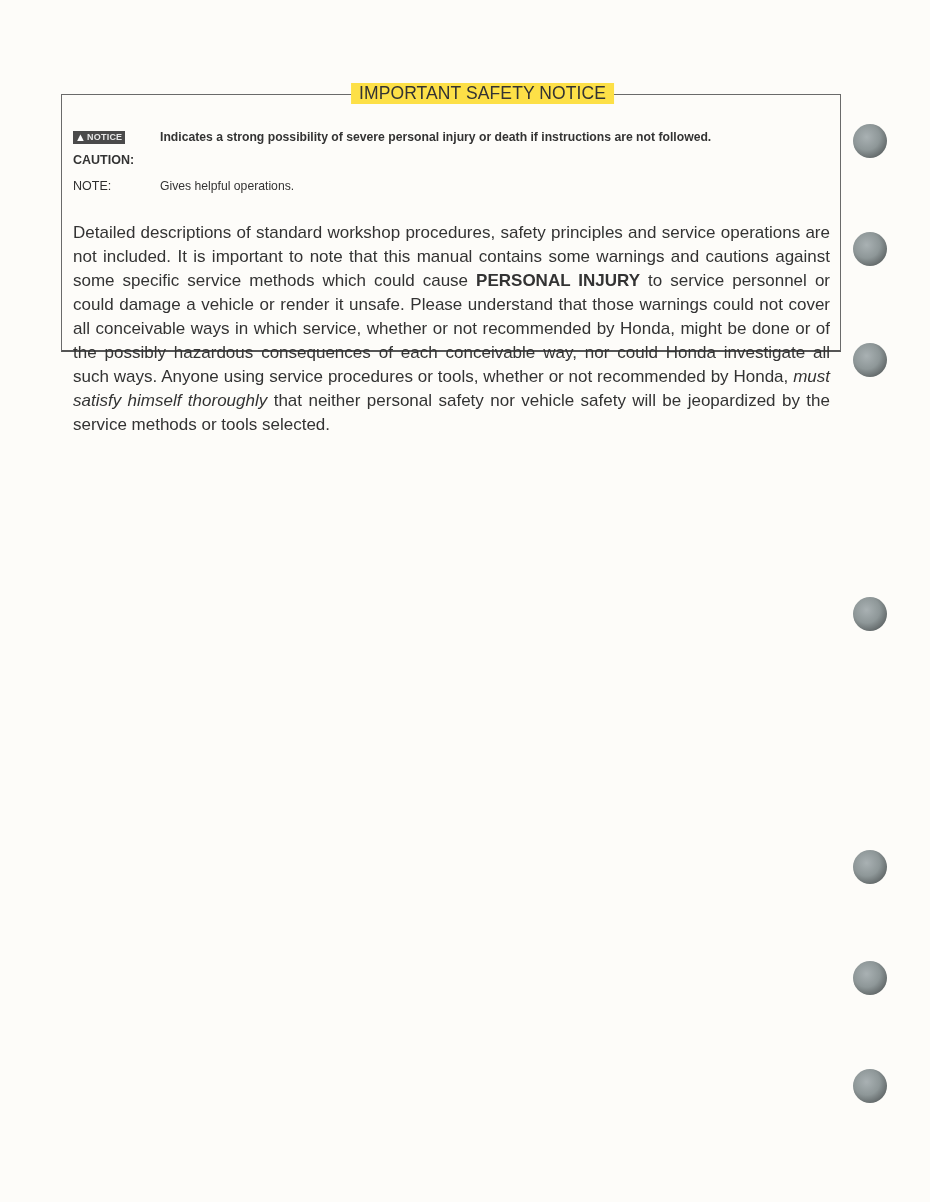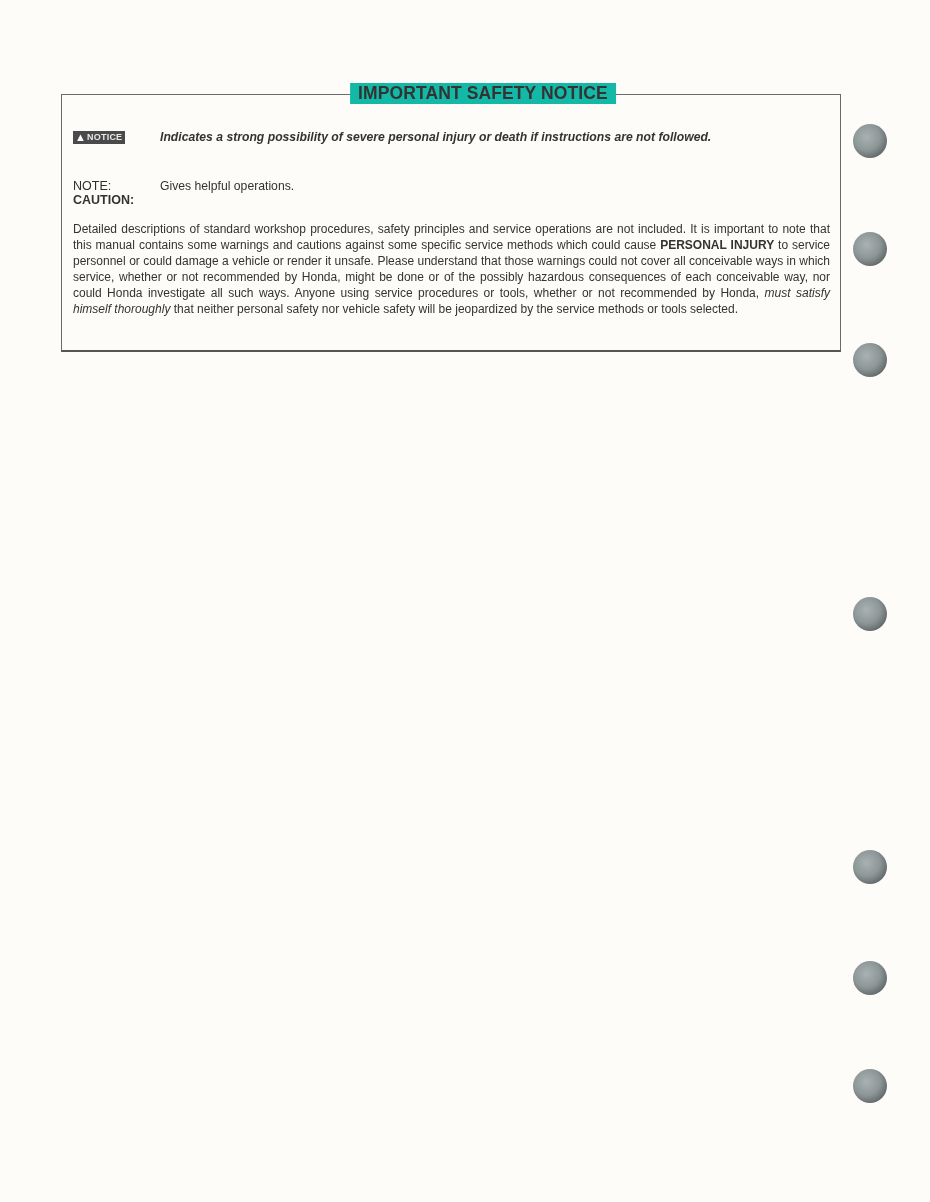--- a/index.html
+++ b/index.html
@@ -9,38 +9,38 @@
       font-family:"Liberation Sans", sans-serif;
       color:#2e2e2e;
     }
     .notice-box {
       position:absolute; left:61px; top:94px; width:780px; height:258px;
       border:1px solid #6a6a6a; box-sizing:border-box;
       border-bottom:2px solid #555;
     }
     .notice-title {
       position:absolute; left:50%; top:-12px; transform:translateX(-38%);
-      background:#14b8a6; padding:0 8px;
-      font-size:17.5px; font-weight:bold; color:#333; letter-spacing:0.1px;
+      background:#fde047; padding:0 8px;
+      font-size:17.5px; font-weight:normal; color:#333; letter-spacing:0.1px;
       white-space:nowrap;
     }
     .def-row { position:absolute; left:11px; display:flex; align-items:center; font-size:12.2px; }
     .def-row .term { width:87px; font-size:12.5px; }
-    .def-row .term.bold { font-weight:bold; color:#333;margin-top:40px; }
+    .def-row .term.bold { font-weight:bold; color:#333; }
     .def-row .desc { color:#333; }
-    .def-row .desc.bi { font-weight:bold; font-style:italic; }
+    .def-row .desc.bi { font-weight:bold; }
     .warning-badge {
       display:inline-flex; align-items:center; background:#4a4a4a; color:#e8e8e8;
       font-size:9px; padding:2px 3px 2px 2px; height:13px; box-sizing:border-box;
       letter-spacing:0.2px; font-weight:bold;
     }
     .warning-badge .tri { font-size:11px; margin-right:1px; color:#fff; }
     .body-text {
       position:absolute; left:11px; top:126px; width:757px;
-      font-size:12px; line-height:16px; color:#333; text-align:justify;
+      font-size:17px; line-height:24px; color:#333; text-align:justify;
     }
     .body-text b { font-weight:bold; }
     .body-text i { font-style:italic; }
     .hole {
       position:absolute; left:853px; width:34px; height:34px; border-radius:50%;
       background:radial-gradient(circle at 40% 38%, #a9b1b3 0%, #8e9798 45%, #5c6263 80%, #3a3d3d 100%);
     }
   </style>
 </head>
 <body>

